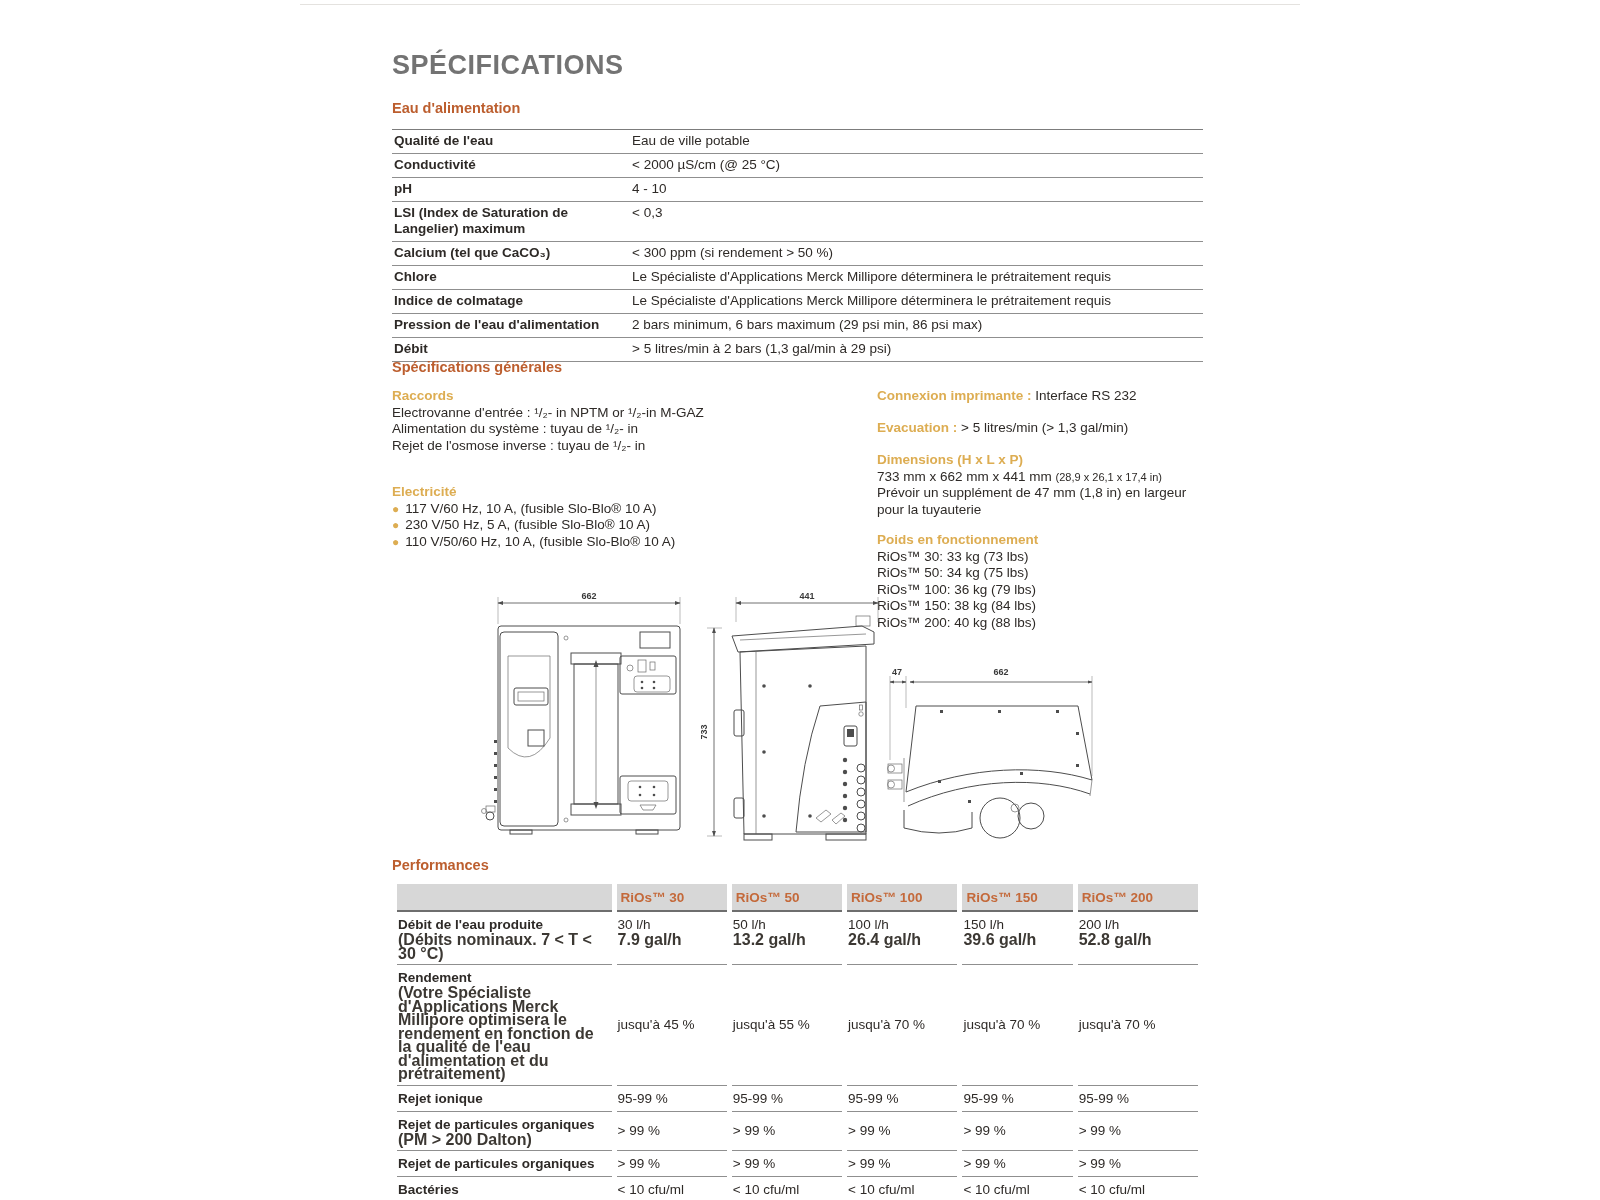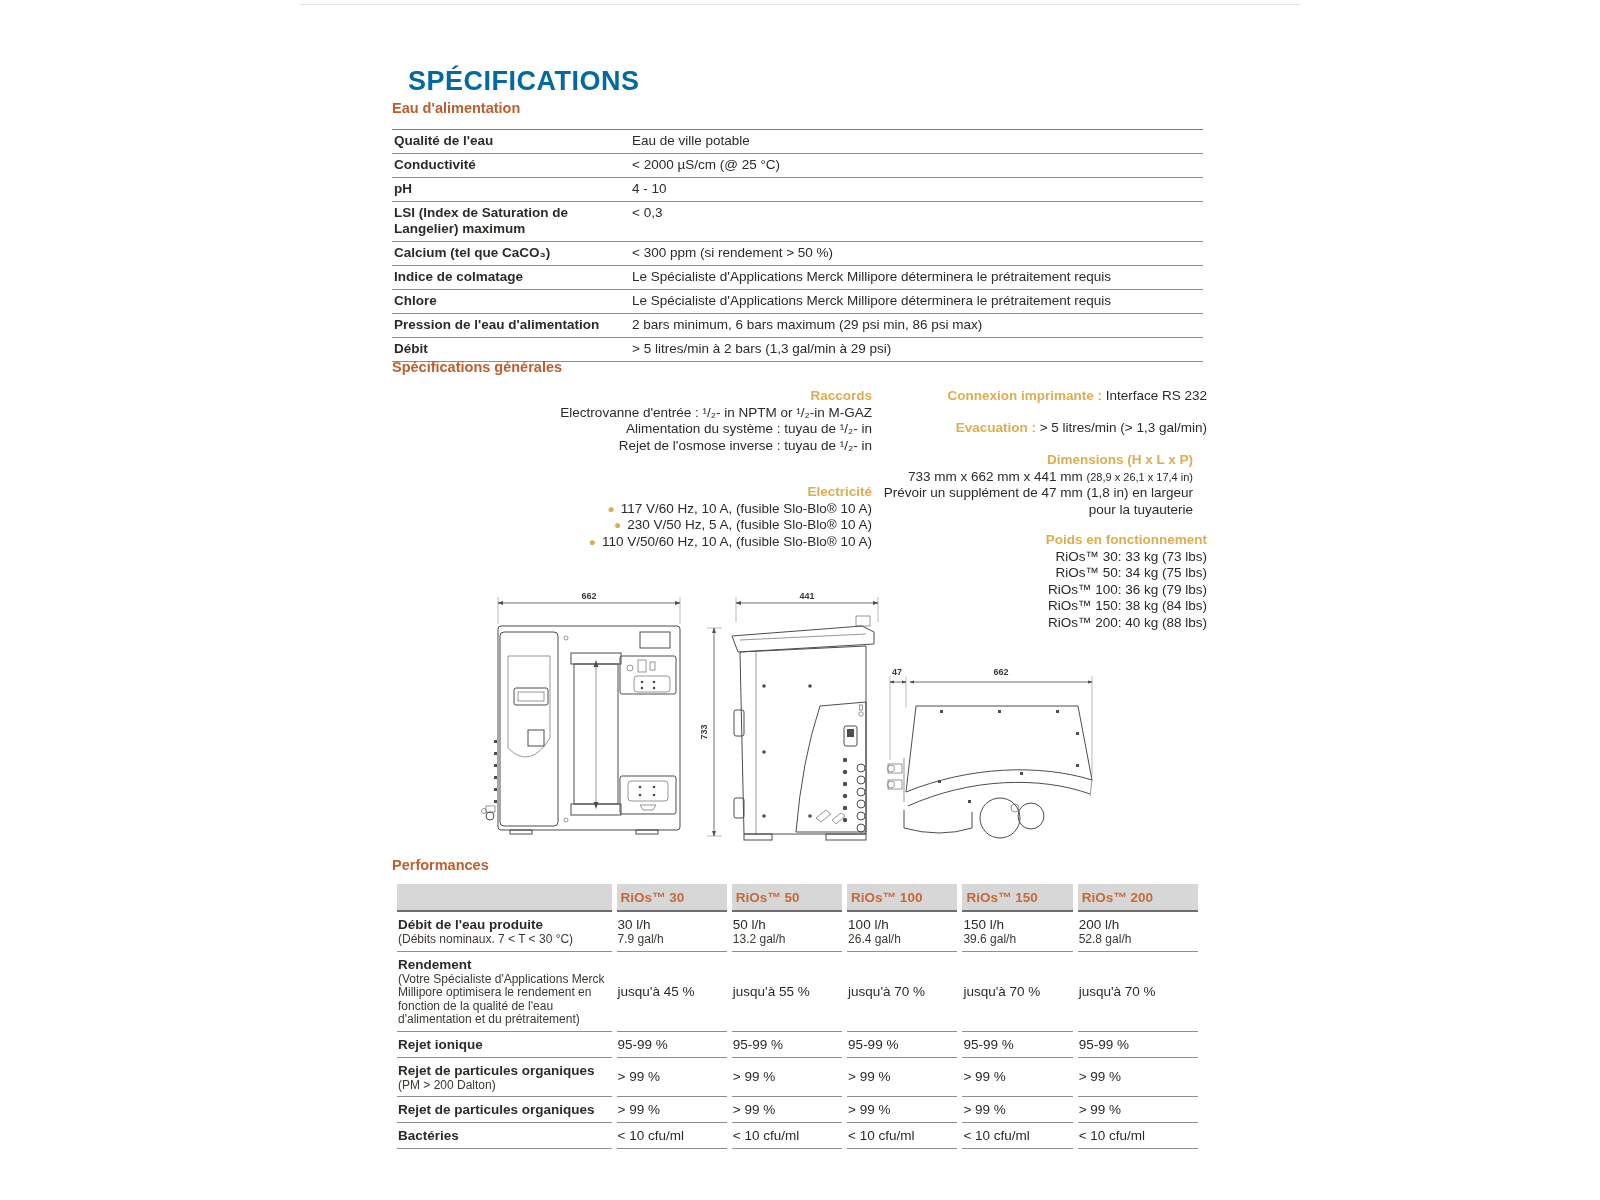--- a/index.html
+++ b/index.html
@@ -2,49 +2,49 @@
 <html><head>
 <meta charset="utf-8">
 <style>
   html,body{margin:0;padding:0;}
   body{
     width:1600px;height:1200px;position:relative;background:#ffffff;
     font-family:"Liberation Sans",sans-serif;color:#2e2a27;overflow:hidden;
   }
   .page-top-edge{position:absolute;left:300px;top:4px;width:1000px;height:1px;background:#e4e2df;}
 
-  h1.title{position:absolute;left:392px;top:50px;margin:16px;font-size:27px;font-weight:bold;
-    color:#0369a1;letter-spacing:0.5px;}
+  h1.title{position:absolute;left:392px;top:50px;margin:0;font-size:27px;font-weight:bold;
+    color:#737373;letter-spacing:0.5px;}
   .sec-head{position:absolute;font-size:14.5px;font-weight:bold;color:#bc5e2e;}
 
   
   table.feed{position:absolute;left:392px;top:129px;width:811px;border-collapse:collapse;
     font-size:13.5px;table-layout:fixed;}
   table.feed td{border-top:1px solid #8f8f8f;padding:3px 6px 4px 2px;vertical-align:top;line-height:16px;}
   table.feed tr:first-child td{border-top:1.5px solid #7c7c7c;}
   table.feed tr:last-child td{border-bottom:1px solid #8f8f8f;}
   table.feed td.lbl{font-weight:bold;}
 
   
-  .blk{position:absolute;font-size:13.5px;line-height:16.5px;text-align:right;}
+  .blk{position:absolute;font-size:13.5px;line-height:16.5px;}
   .gold{color:#ddad52;font-weight:bold;}
   .bullet{color:#ddad52;margin-right:6px;font-size:12px;}
   .smalltxt{font-size:11px;margin-top:31px;}
 
   
   table.perf{position:absolute;left:392px;top:884px;width:811px;border-collapse:separate;
     border-spacing:5px 0;font-size:13.5px;table-layout:fixed;}
   table.perf thead th{background:#d7d7d7;color:#c4693a;font-weight:bold;text-align:left;
     padding:4px 4px 4px 4px;height:18px;border-bottom:2px solid #6e6e6e;font-size:13.5px;}
   table.perf thead th.empty{padding:0;}
   table.perf tbody td{border-top:1px solid #8f8f8f;padding:4px 4px 4px 1px;vertical-align:top;line-height:17px;}
   table.perf tbody tr:first-child td{border-top:none;}
   table.perf tbody tr:last-child td{border-bottom:1px solid #8f8f8f;}
   table.perf td .rl{font-weight:bold;}
-  table.perf .sub{font-size:12px;line-height:13.5px;color:#3c3833;font-weight:normal;}
+  table.perf .sub{font-size:16px;line-height:13.5px;color:#3c3833;font-weight:bold;}
   table.perf td.mid{vertical-align:middle;}
 
   
   svg.draw{position:absolute;}
   svg .ln{stroke:#4d4d4d;stroke-width:1;fill:none;}
   svg .thin{stroke:#6b6b6b;stroke-width:0.7;fill:none;}
   svg .dim{stroke:#4d4d4d;stroke-width:0.8;fill:none;}
   svg .ext{stroke:#8f8f8f;stroke-width:0.6;fill:none;}
   svg .fil{fill:#4d4d4d;stroke:none;}
   svg text.dimtxt{font-size:9px;font-weight:bold;fill:#3a3a3a;font-family:"Liberation Sans",sans-serif;}
@@ -78,25 +78,25 @@
       </tr>
     <tr>
         <td class="lbl">LSI (Index de Saturation de Langelier) maximum</td>
         <td>&lt; 0,3</td>
       </tr>
     <tr>
         <td class="lbl">Calcium (tel que CaCO₃)</td>
         <td>&lt; 300 ppm (si rendement &gt; 50 %)</td>
       </tr>
     <tr>
+        <td class="lbl">Chlore</td>
+        <td>Le Spécialiste d'Applications Merck Millipore déterminera le prétraitement requis</td>
+      </tr>
+    <tr>
         <td class="lbl">Indice de colmatage</td>
-        <td>Le Spécialiste d'Applications Merck Millipore déterminera le prétraitement requis</td>
-      </tr>
-    <tr>
-        <td class="lbl">Chlore</td>
         <td>Le Spécialiste d'Applications Merck Millipore déterminera le prétraitement requis</td>
       </tr>
     <tr>
         <td class="lbl">Pression de l'eau d'alimentation</td>
         <td>2 bars minimum, 6 bars maximum (29 psi min, 86 psi max)</td>
       </tr>
     <tr>
         <td class="lbl">Débit</td>
         <td>&gt; 5 litres/min à 2 bars (1,3 gal/min à 29 psi)</td>
       </tr>

